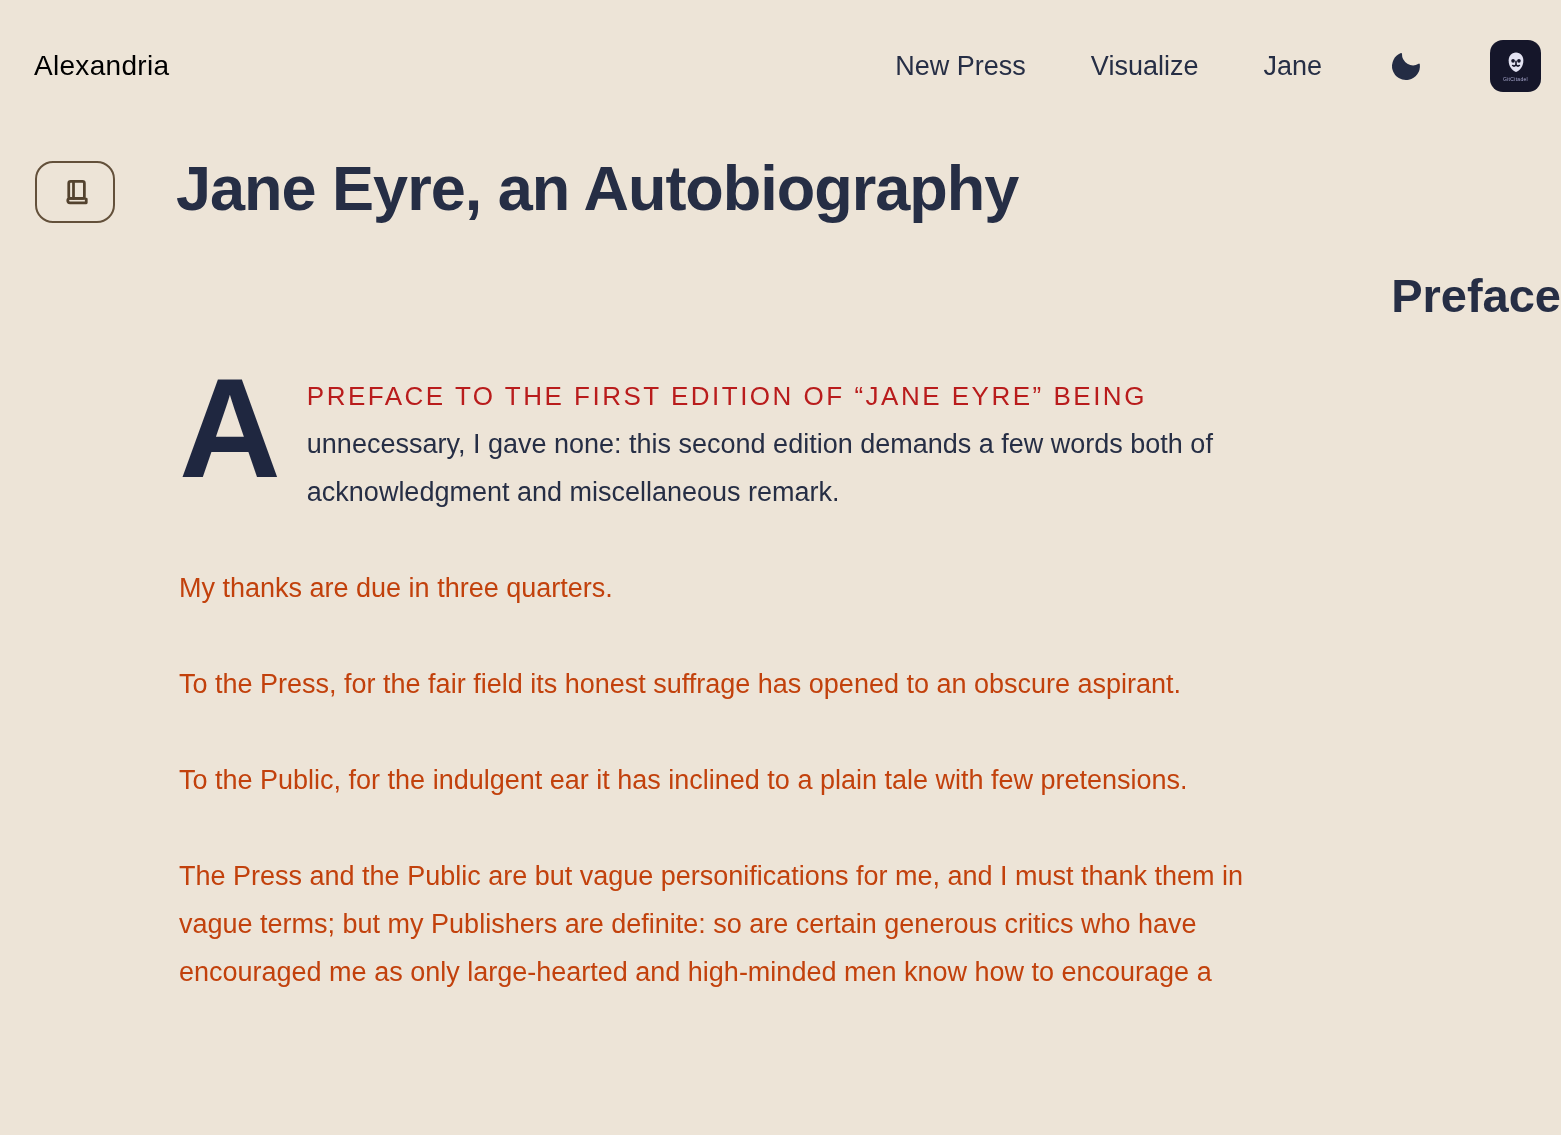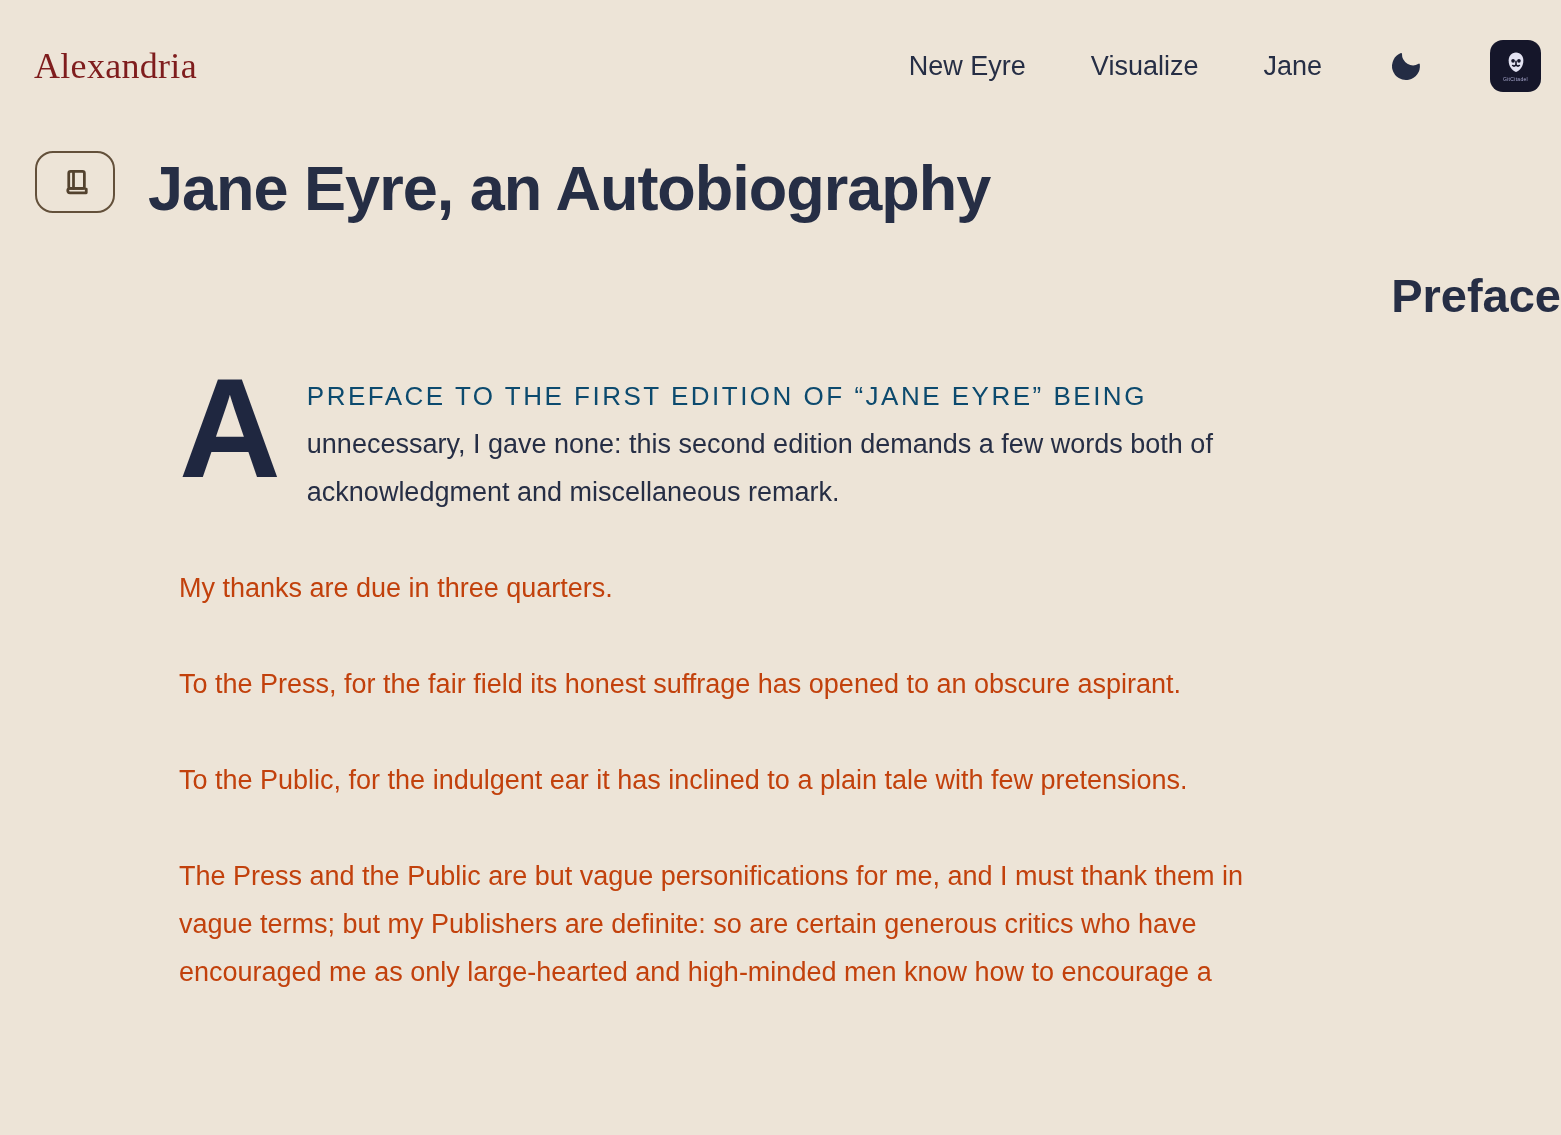--- a/index.html
+++ b/index.html
@@ -17,25 +17,24 @@
   }
 
   
   .header {
     display: flex;
     align-items: center;
     padding: 40px 20px 0 34px;
     height: 52px;
   }
   .brand {
-    font-size: 36px;
-    color: #7f1d1d;
+    font-size: 28px;
+    color: #000000;
     letter-spacing: 0.3px;
     cursor: pointer;
-    font-family: Liberation Serif, serif;
   }
   .nav {
     margin-left: auto;
     display: flex;
     align-items: center;
     gap: 65px;
   }
   .nav-link {
     font-size: 27px;
     color: #262E45;
@@ -76,22 +75,23 @@
   .account-label {
     font-size: 5px;
     line-height: 7px;
     color: #A9A9CF;
     letter-spacing: 0.3px;
   }
 
   
   .title-row {
     display: flex;
-    align-items: flex-start;
+    align-items: flex-end;
     margin: 59px 0 0 35px;
+    gap: 28px;
   }
   .book-btn {
     width: 80px;
     height: 62px;
     border: 2.5px solid #63503A;
     border-radius: 18px;
     background: transparent;
     display: flex;
     align-items: center;
     justify-content: center;
@@ -138,42 +138,42 @@
     float: left;
     font-size: 141px;
     line-height: 100px;
     font-weight: 700;
     color: #1F2740;
     margin: 6px 26px 0 0;
   }
   .caps-line {
     font-size: 26px;
     letter-spacing: 2.5px;
-    color: #0c4a6e;
+    color: #b91c1c;
   }
   .lead-rest {
     white-space: pre-line;
   }
 
   
   .body-p {
     margin: 48px 0 0 179px;
     font-size: 27px;
     line-height: 48px;
     white-space: pre-line;
     color: #c2410c;
   }
 </style>
 </head>
 <body>
 
 <header class="header">
   <div class="brand">Alexandria</div>
   <nav class="nav">
-    <a class="nav-link">New Eyre</a>
+    <a class="nav-link">New Press</a>
     <a class="nav-link">Visualize</a>
     <a class="nav-link">Jane</a>
     <button class="moon-btn">
       <svg viewBox="0 0 24 24" aria-hidden="true">
         <path d="M21.2 13.2A9.3 9.3 0 1 1 10.8 2.8a0.5 0.5 0 0 1 0.55 0.7A7.4 7.4 0 0 0 20.5 12.6a0.5 0.5 0 0 1 0.7 0.6z"></path>
       </svg>
     </button>
     <div class="account-btn">
       <svg viewBox="0 0 24 24" aria-hidden="true">
         <path d="M12 2.2 C7.6 2.2 5.2 5.6 5.2 9.8 C5.2 14.8 7.8 18.6 12 20.4 C16.2 18.6 18.8 14.8 18.8 9.8 C18.8 5.6 16.4 2.2 12 2.2 Z" fill="#E3E3F2"></path>

